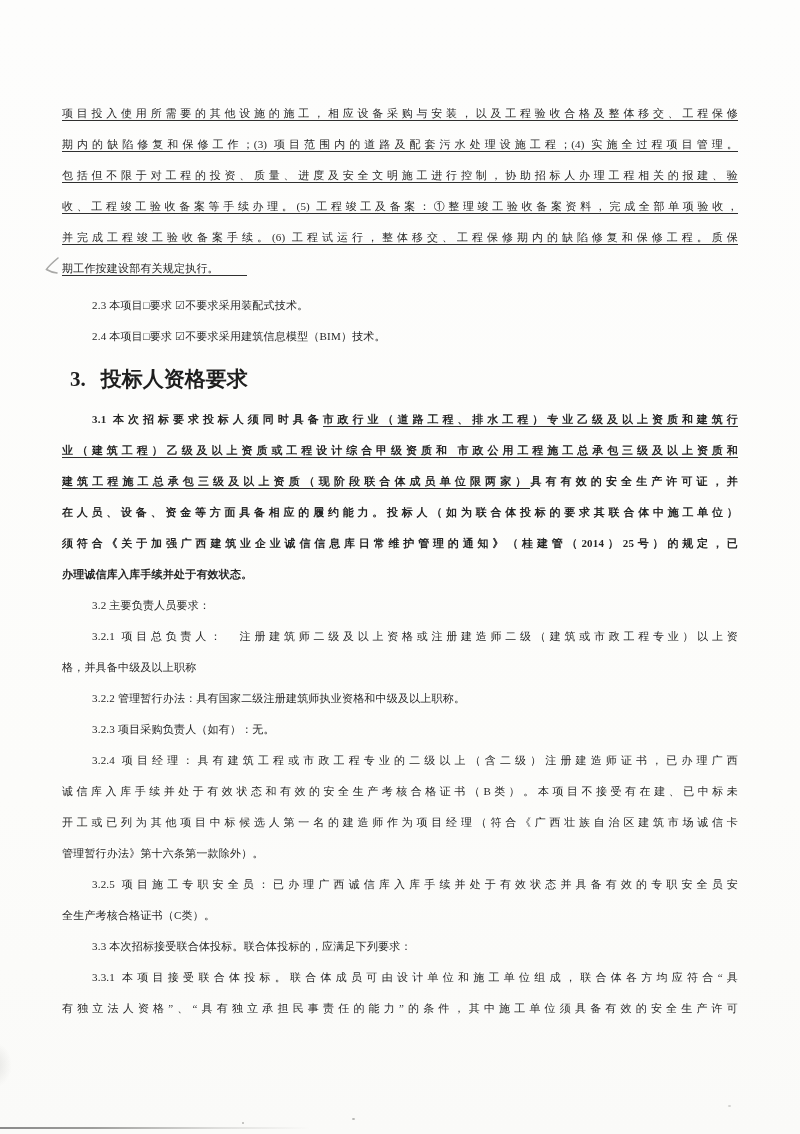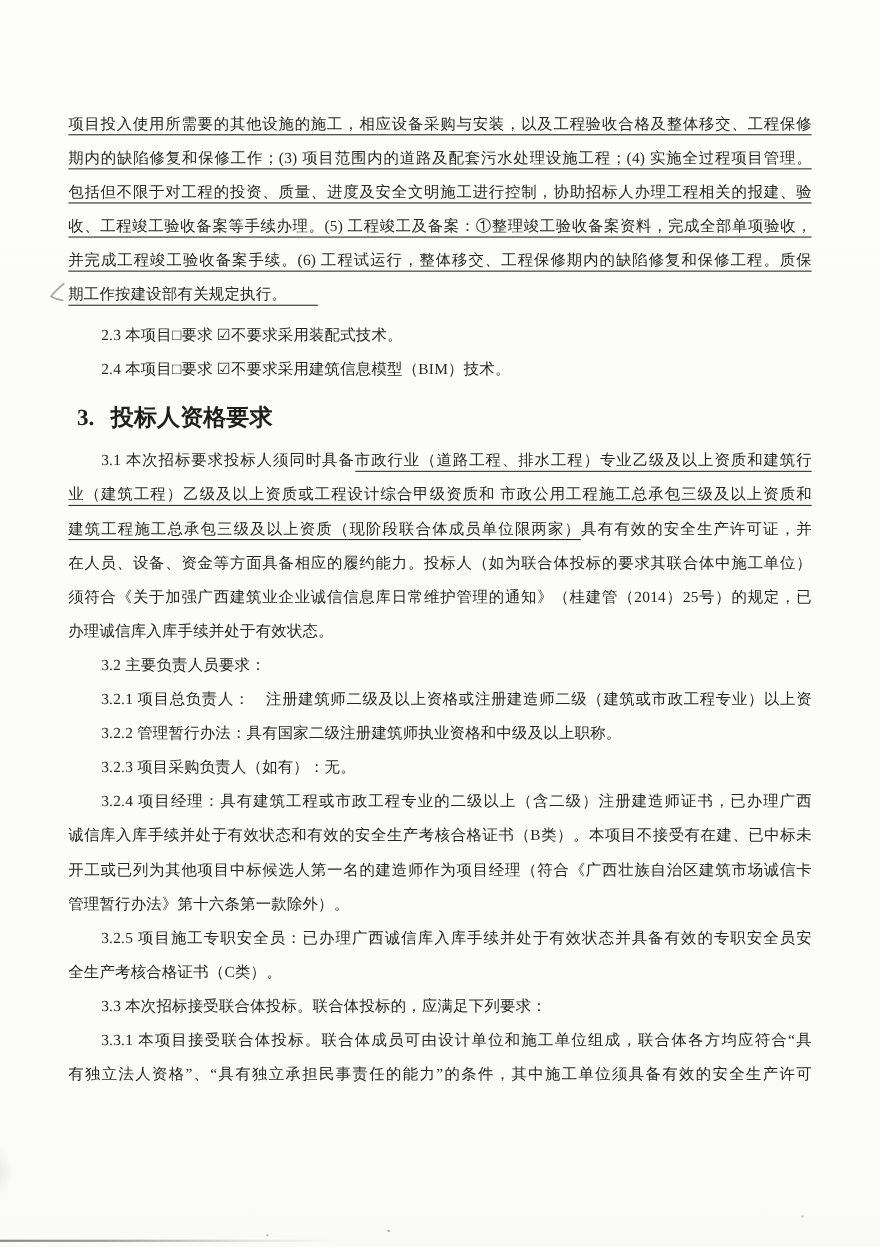--- a/index.html
+++ b/index.html
@@ -16,21 +16,21 @@
     color: #262626;
   }
   .doc {
     position: absolute;
     left: 62px; top: 98px; width: 676px;
   }
   .para { margin: 0; }
   .line {
     height: 31px;
     line-height: 31px;
-    font-size: 14px;
+    font-size: 11px;
     letter-spacing: 0.2px;
     overflow: hidden;
     text-align: justify;
   }
   .line.fill { text-align-last: justify; }
   .line.indent { text-indent: 30px; }
   .u {
     border-bottom: 1.4px solid #2f2f2f;
     padding-bottom: 1px;
   }
@@ -38,21 +38,21 @@
   [data-name="block-tech-requirements"] { margin-top: 6px; }
   .heading {
     height: 34px; line-height: 34px;
     margin-top: 10px;
     margin-left: 8px;
     font-size: 21px;
     font-weight: bold;
     color: #1e1e1e;
   }
   .heading .num { margin-right: 15px; }
-  [data-name="block-qualification-3-1"] { margin-top: 8px; }
+  [data-name="block-qualification-3-1"] { margin-top: 8px; font-weight: bold; }
   
   .pencil-mark {
     position: absolute; left: 42px; top: 254px;
     width: 20px; height: 28px;
   }
   .scan-bottom-line {
     position: absolute; left: 0; top: 1127px;
     width: 310px; height: 2px;
     background: linear-gradient(to right, #8a8a8a 0%, #9d9d9b 30%, rgba(170,170,168,0.35) 70%, rgba(180,180,178,0) 100%);
   }
@@ -89,20 +89,21 @@
         <div class="line fill indent" data-name="text-line"><span class="" data-name="text-segment">3.1 本次招标要求投标人须同时具备</span><span class="u" data-name="underlined-text">市政行业（道路工程、排水工程）专业乙级及以上资质和建筑行</span></div>
         <div class="line fill" data-name="text-line"><span class="u" data-name="underlined-text">业（建筑工程）乙级及以上资质或工程设计综合甲级资质和 市政公用工程施工总承包三级及以上资质和</span></div>
         <div class="line fill" data-name="text-line"><span class="u" data-name="underlined-text">建筑工程施工总承包三级及以上资质（现阶段联合体成员单位限两家）</span><span class="" data-name="text-segment">具有有效的安全生产许可证，并</span></div>
         <div class="line fill" data-name="text-line"><span class="" data-name="text-segment">在人员、设备、资金等方面具备相应的履约能力。投标人（如为联合体投标的要求其联合体中施工单位）</span></div>
         <div class="line fill" data-name="text-line"><span class="" data-name="text-segment">须符合《关于加强广西建筑业企业诚信信息库日常维护管理的通知》（桂建管（2014）25号）的规定，已</span></div>
         <div class="line" data-name="text-line"><span class="" data-name="text-segment">办理诚信库入库手续并处于有效状态。</span></div>
       </div>
       <div class="para" data-name="block-personnel-and-jv">
         <div class="line indent" data-name="text-line"><span class="" data-name="text-segment">3.2 主要负责人员要求：</span></div>
         <div class="line fill indent" data-name="text-line"><span class="" data-name="text-segment">3.2.1 项目总负责人：　注册建筑师二级及以上资格或注册建造师二级（建筑或市政工程专业）以上资</span></div>
+        <div class="line" data-name="text-line"><span class="" data-name="text-segment">格，并具备中级及以上职称</span></div>
         <div class="line indent" data-name="text-line"><span class="" data-name="text-segment">3.2.2 管理暂行办法：具有国家二级注册建筑师执业资格和中级及以上职称。</span></div>
         <div class="line indent" data-name="text-line"><span class="" data-name="text-segment">3.2.3 项目采购负责人（如有）：无。</span></div>
         <div class="line fill indent" data-name="text-line"><span class="" data-name="text-segment">3.2.4 项目经理：具有建筑工程或市政工程专业的二级以上（含二级）注册建造师证书，已办理广西</span></div>
         <div class="line fill" data-name="text-line"><span class="" data-name="text-segment">诚信库入库手续并处于有效状态和有效的安全生产考核合格证书（B类）。本项目不接受有在建、已中标未</span></div>
         <div class="line fill" data-name="text-line"><span class="" data-name="text-segment">开工或已列为其他项目中标候选人第一名的建造师作为项目经理（符合《广西壮族自治区建筑市场诚信卡</span></div>
         <div class="line" data-name="text-line"><span class="" data-name="text-segment">管理暂行办法》第十六条第一款除外）。</span></div>
         <div class="line fill indent" data-name="text-line"><span class="" data-name="text-segment">3.2.5 项目施工专职安全员：已办理广西诚信库入库手续并处于有效状态并具备有效的专职安全员安</span></div>
         <div class="line" data-name="text-line"><span class="" data-name="text-segment">全生产考核合格证书（C类）。</span></div>
         <div class="line indent" data-name="text-line"><span class="" data-name="text-segment">3.3 本次招标接受联合体投标。联合体投标的，应满足下列要求：</span></div>
         <div class="line fill indent" data-name="text-line"><span class="" data-name="text-segment">3.3.1 本项目接受联合体投标。联合体成员可由设计单位和施工单位组成，联合体各方均应符合“具</span></div>

